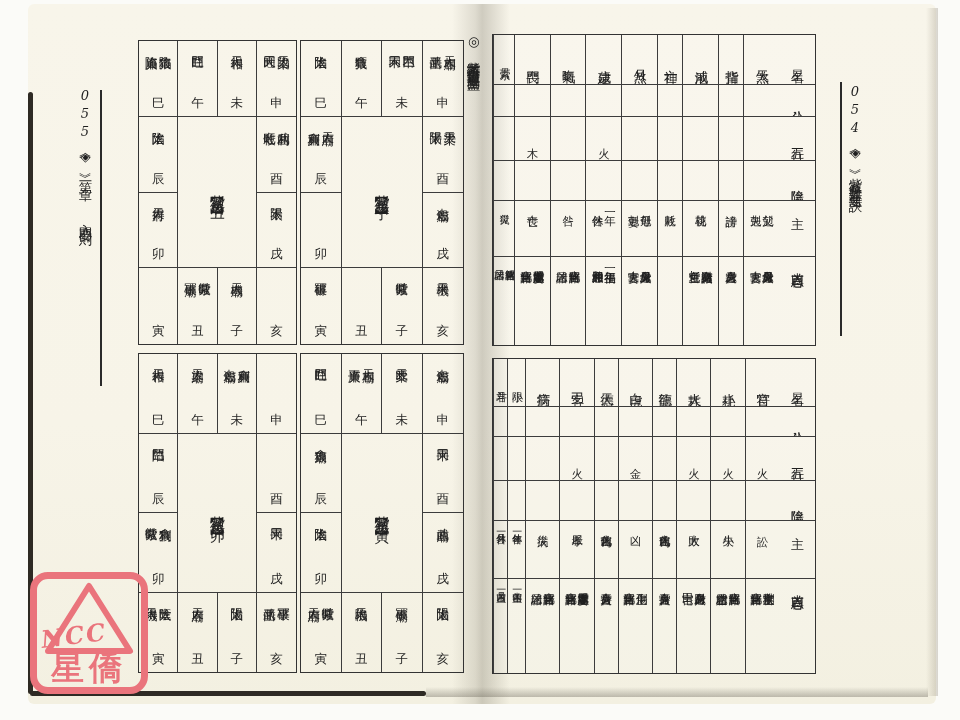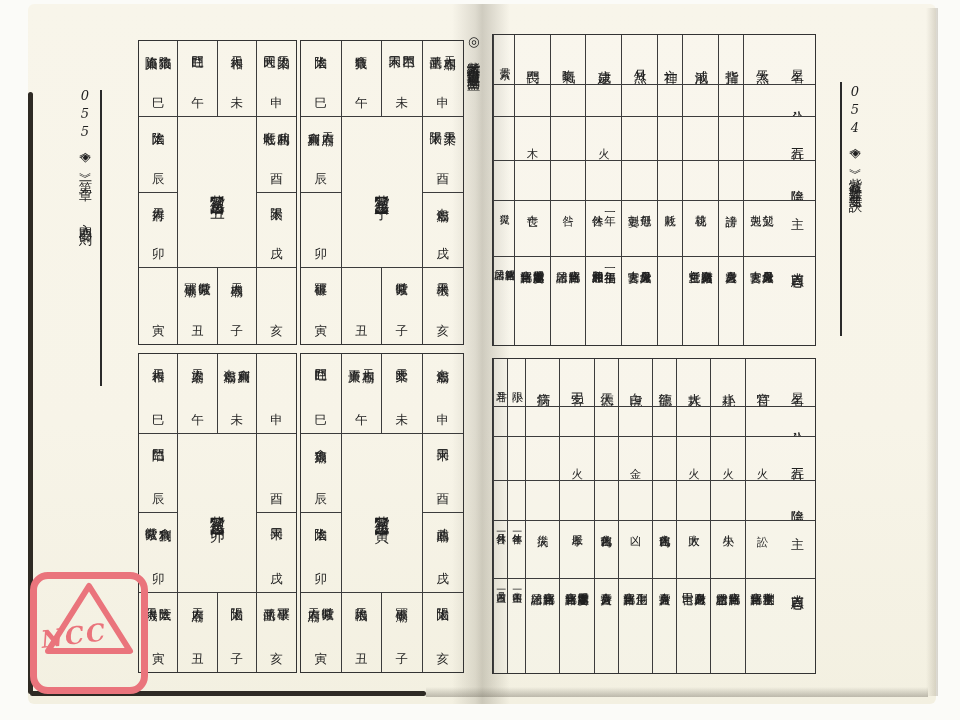--- a/index.html
+++ b/index.html
@@ -781,14 +781,15 @@
     <span class="pgnum">054</span>
     <span class="orn">《◈》</span>
     <span class="mtitle">紫微斗數看法要訣</span>
   </div>
 
   <div class="watermark">
     <svg class="wm-tri" width="100" height="80" viewBox="0 0 100 80">
       <path d="M50 7 L91 72 L9 72 Z" fill="none" stroke="#ea747c" stroke-width="6" stroke-linejoin="round"></path>
     </svg>
     <span class="wm-ncc">NCC</span>
+    <span class="wm-cjk">星僑</span>
   </div>
 </div>
 
 </body></html>

